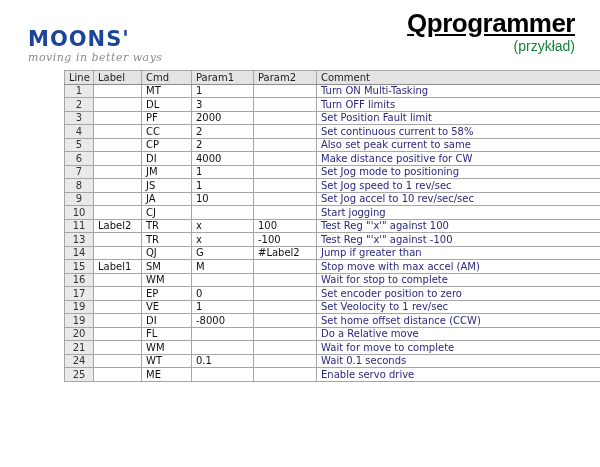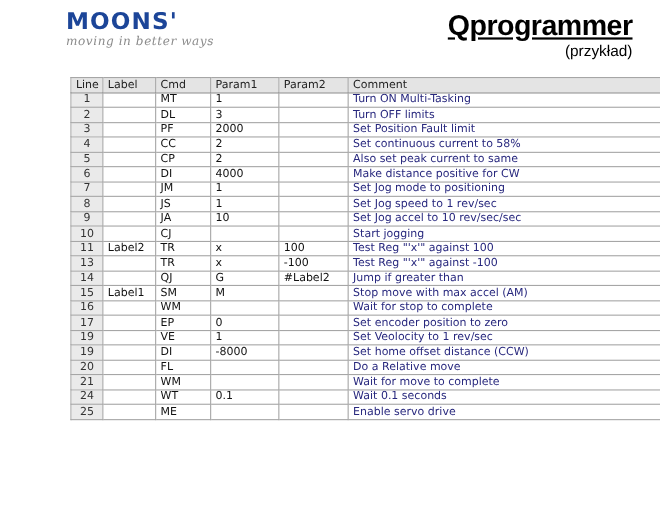--- a/index.html
+++ b/index.html
@@ -1,21 +1,21 @@
 <!DOCTYPE html>
 <html><head>
 <meta charset="utf-8">
 <style>
   * { margin: 0; padding: 0; box-sizing: border-box; }
   html, body { width: 600px; height: 467px; background: #ffffff; overflow: hidden; }
   body { font-family: "Liberation Sans", sans-serif; position: relative; }
 
   
   .logo-block {
-    position: absolute; left: 28px; top: 8px; margin-left: 32px;
+    position: absolute; left: 28px; top: 28px;
   }
   .logo-text {
     font-family: "DejaVu Sans", sans-serif;
     font-weight: bold;
     font-size: 21px;
     letter-spacing: 1px;
     color: #1c4598;
     line-height: 22px;
   }
   .logo-tagline {
@@ -34,21 +34,21 @@
   .page-title {
     font-size: 26px;
     font-weight: bold;
     color: #000000;
     letter-spacing: -0.5px;
     line-height: 30px;
     text-decoration: underline;
   }
   .page-subtitle {
     font-size: 14px;
-    color: #000000;
+    color: #15803d;
     line-height: 16px;
   }
 
   
   .table-wrap {
     position: absolute; left: 33px; top: 70px; width: 541px; margin-left: 31px;
   }
   table.program {
     width: 100%;
     border-collapse: collapse;

